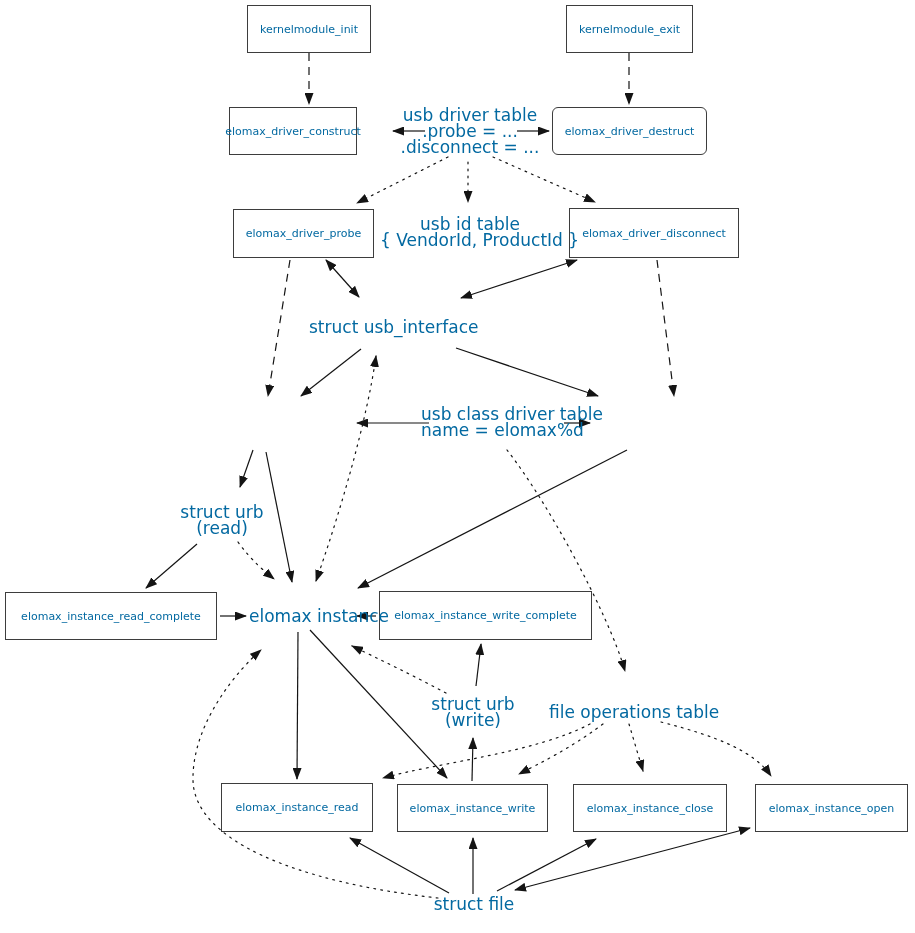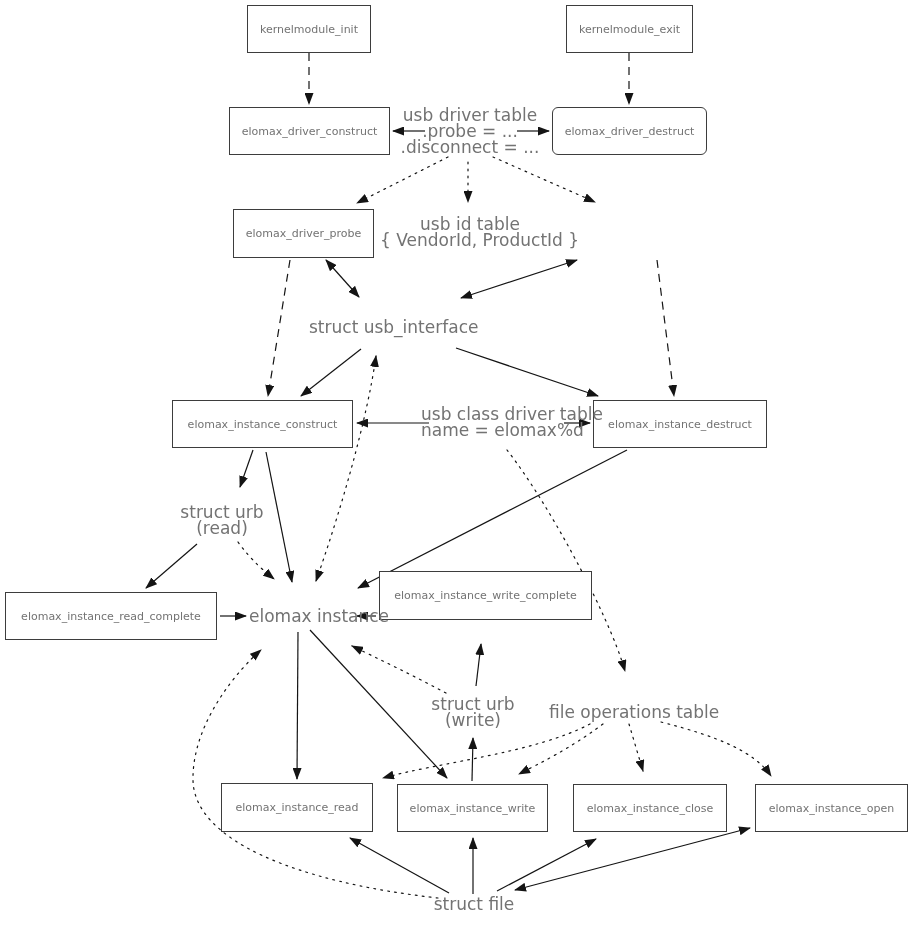--- a/index.html
+++ b/index.html
@@ -1,17 +1,17 @@
 <!DOCTYPE html>
 <html><head>
 <meta charset="utf-8">
 <style>
   html,body{margin:0;padding:0;background:#ffffff;}
   .canvas{position:relative;width:915px;height:933px;background:#ffffff;overflow:hidden;
-          font-family:"DejaVu Sans","Liberation Sans",sans-serif;color:#737373;}
+          font-family:"DejaVu Sans","Liberation Sans",sans-serif;color:#0369a1;}
   svg.wires{position:absolute;left:0;top:0;width:915px;height:933px;}
   .e{fill:none;stroke:#141414;stroke-width:1.2;}
   .dash{stroke-dasharray:8 6;}
   .dot{stroke-dasharray:1.8 5.2;stroke-linecap:round;}
   .node{position:absolute;box-sizing:border-box;border:1.4px solid #3d3d3d;background:#ffffff;
         display:flex;align-items:center;justify-content:center;font-size:11px;white-space:nowrap;}
   .lbl{position:absolute;text-align:center;font-size:17px;line-height:16px;}
   .lbl span{display:block;white-space:nowrap;}
 </style>
 </head>
@@ -68,39 +68,36 @@
     <path class="e dot" d="M238,542 C251,560 264,571 274,579" marker-end="url(#ah)"></path>
     <path class="e dot" d="M446,693 C414,676 379,659 352,646" marker-end="url(#ah)"></path>
   </svg>
 
   <div class="node" style="left:247px;top:5px;width:124px;height:48px;">
       <span>kernelmodule_init</span>
     </div>
   <div class="node" style="left:566px;top:5px;width:127px;height:48px;">
       <span>kernelmodule_exit</span>
     </div>
-  <div class="node" style="left:229px;top:107px;width:161px;height:48px;">
+  <div class="node" style="left:229px;top:107px;width:128px;height:48px;">
       <span>elomax_driver_construct</span>
     </div>
   <div class="node" style="left:552px;top:107px;width:155px;height:48px;border-radius:6px;">
       <span>elomax_driver_destruct</span>
     </div>
   <div class="node" style="left:233px;top:209px;width:141px;height:49px;">
       <span>elomax_driver_probe</span>
     </div>
-  <div class="node" style="left:172px;top:400px;width:181px;height:48px;">
-      <span>elomax_instance_construct</span>
-    </div>
-  <div class="node" style="left:593px;top:400px;width:174px;height:48px;">
-      <span>elomax_instance_destruct</span>
+  <div class="node" style="left:569px;top:208px;width:170px;height:50px;">
+      <span>elomax_driver_disconnect</span>
     </div>
   <div class="node" style="left:5px;top:592px;width:212px;height:48px;">
       <span>elomax_instance_read_complete</span>
     </div>
-  <div class="node" style="left:379px;top:571px;width:213px;height:49px;">
+  <div class="node" style="left:379px;top:591px;width:213px;height:49px;">
       <span>elomax_instance_write_complete</span>
     </div>
   <div class="node" style="left:221px;top:783px;width:152px;height:49px;">
       <span>elomax_instance_read</span>
     </div>
   <div class="node" style="left:397px;top:784px;width:151px;height:48px;">
       <span>elomax_instance_write</span>
     </div>
   <div class="node" style="left:573px;top:784px;width:154px;height:48px;">
       <span>elomax_instance_close</span>

